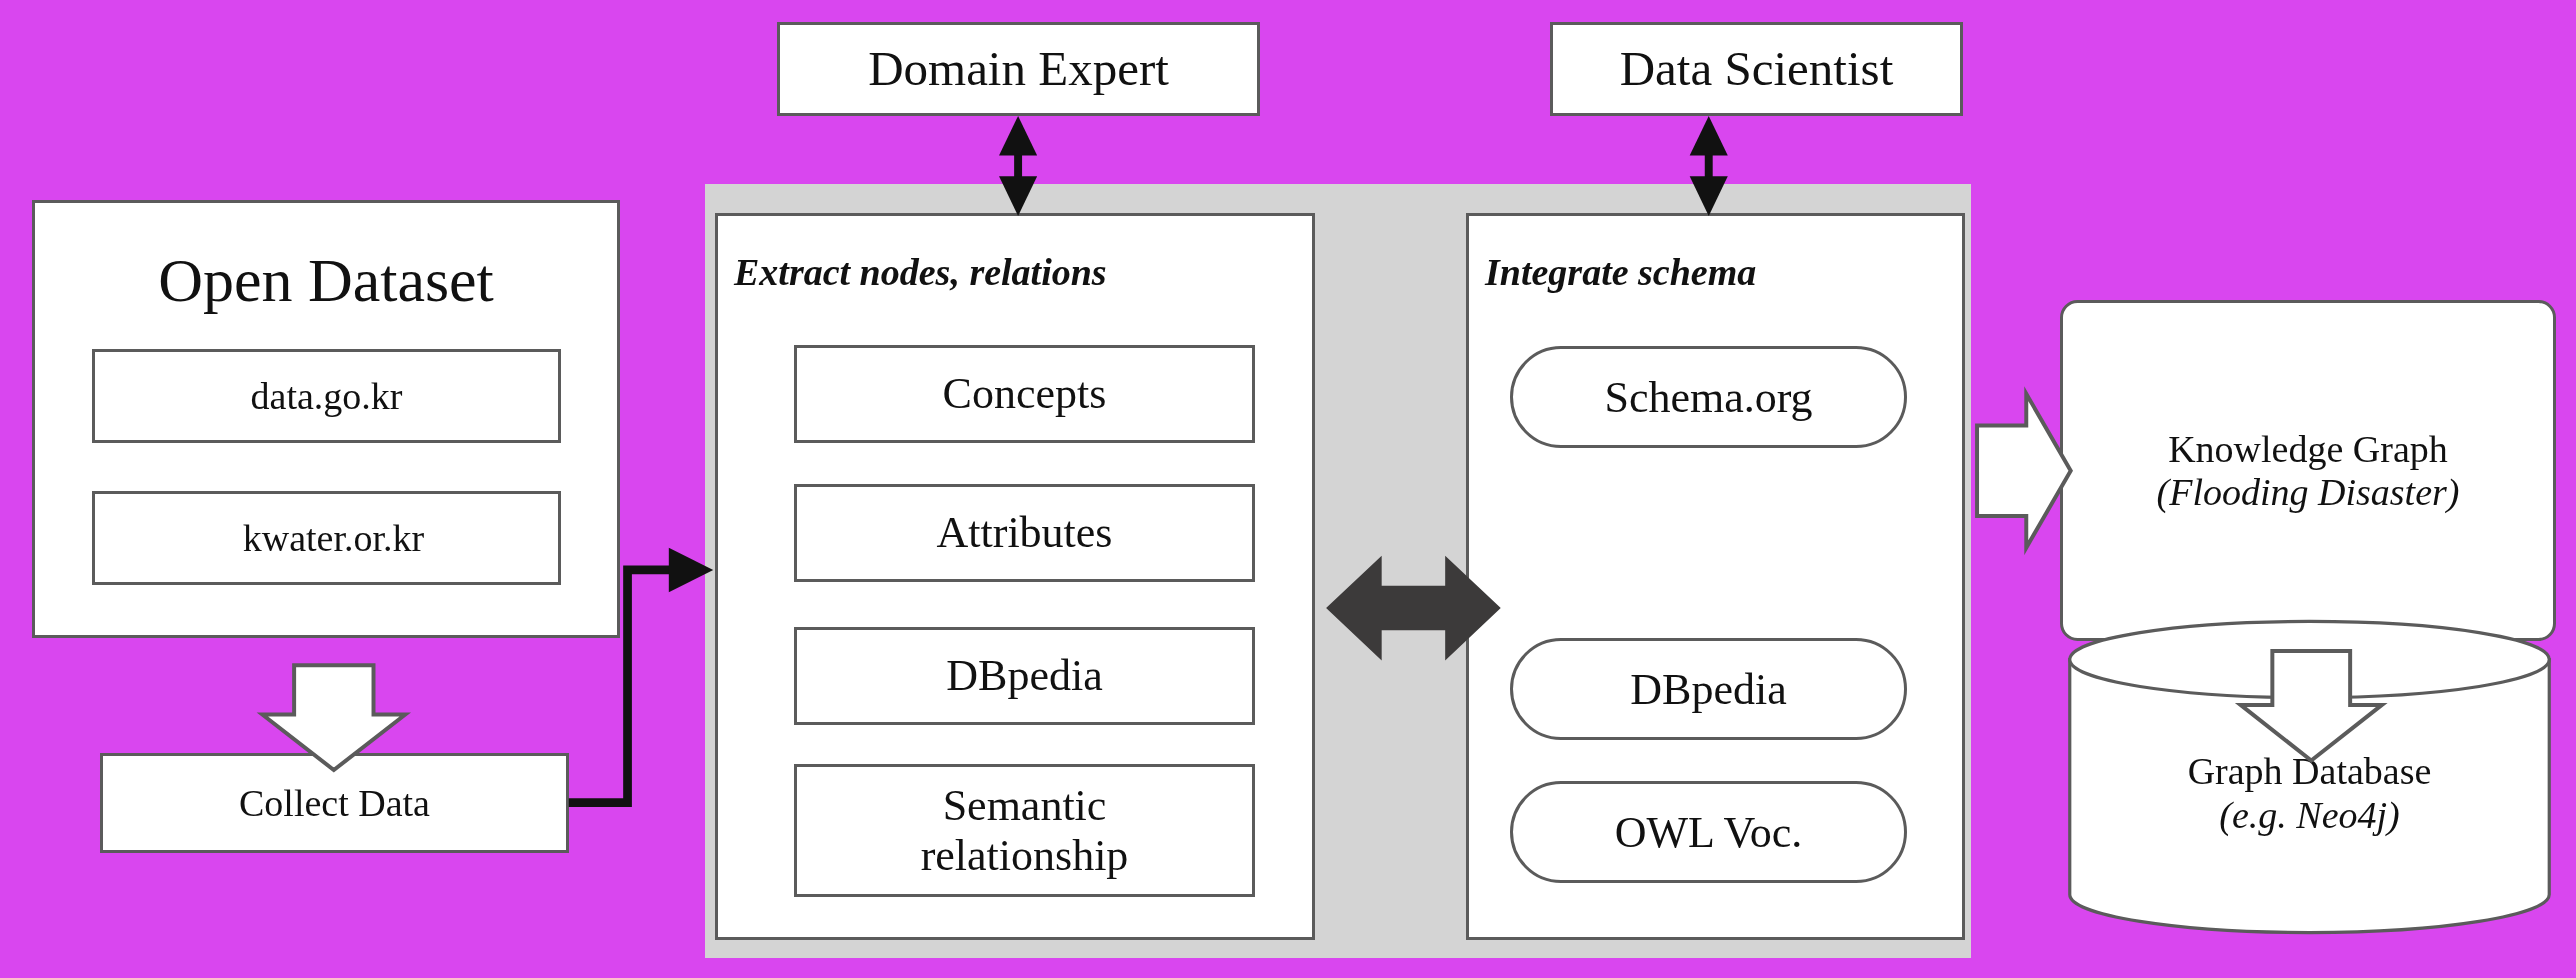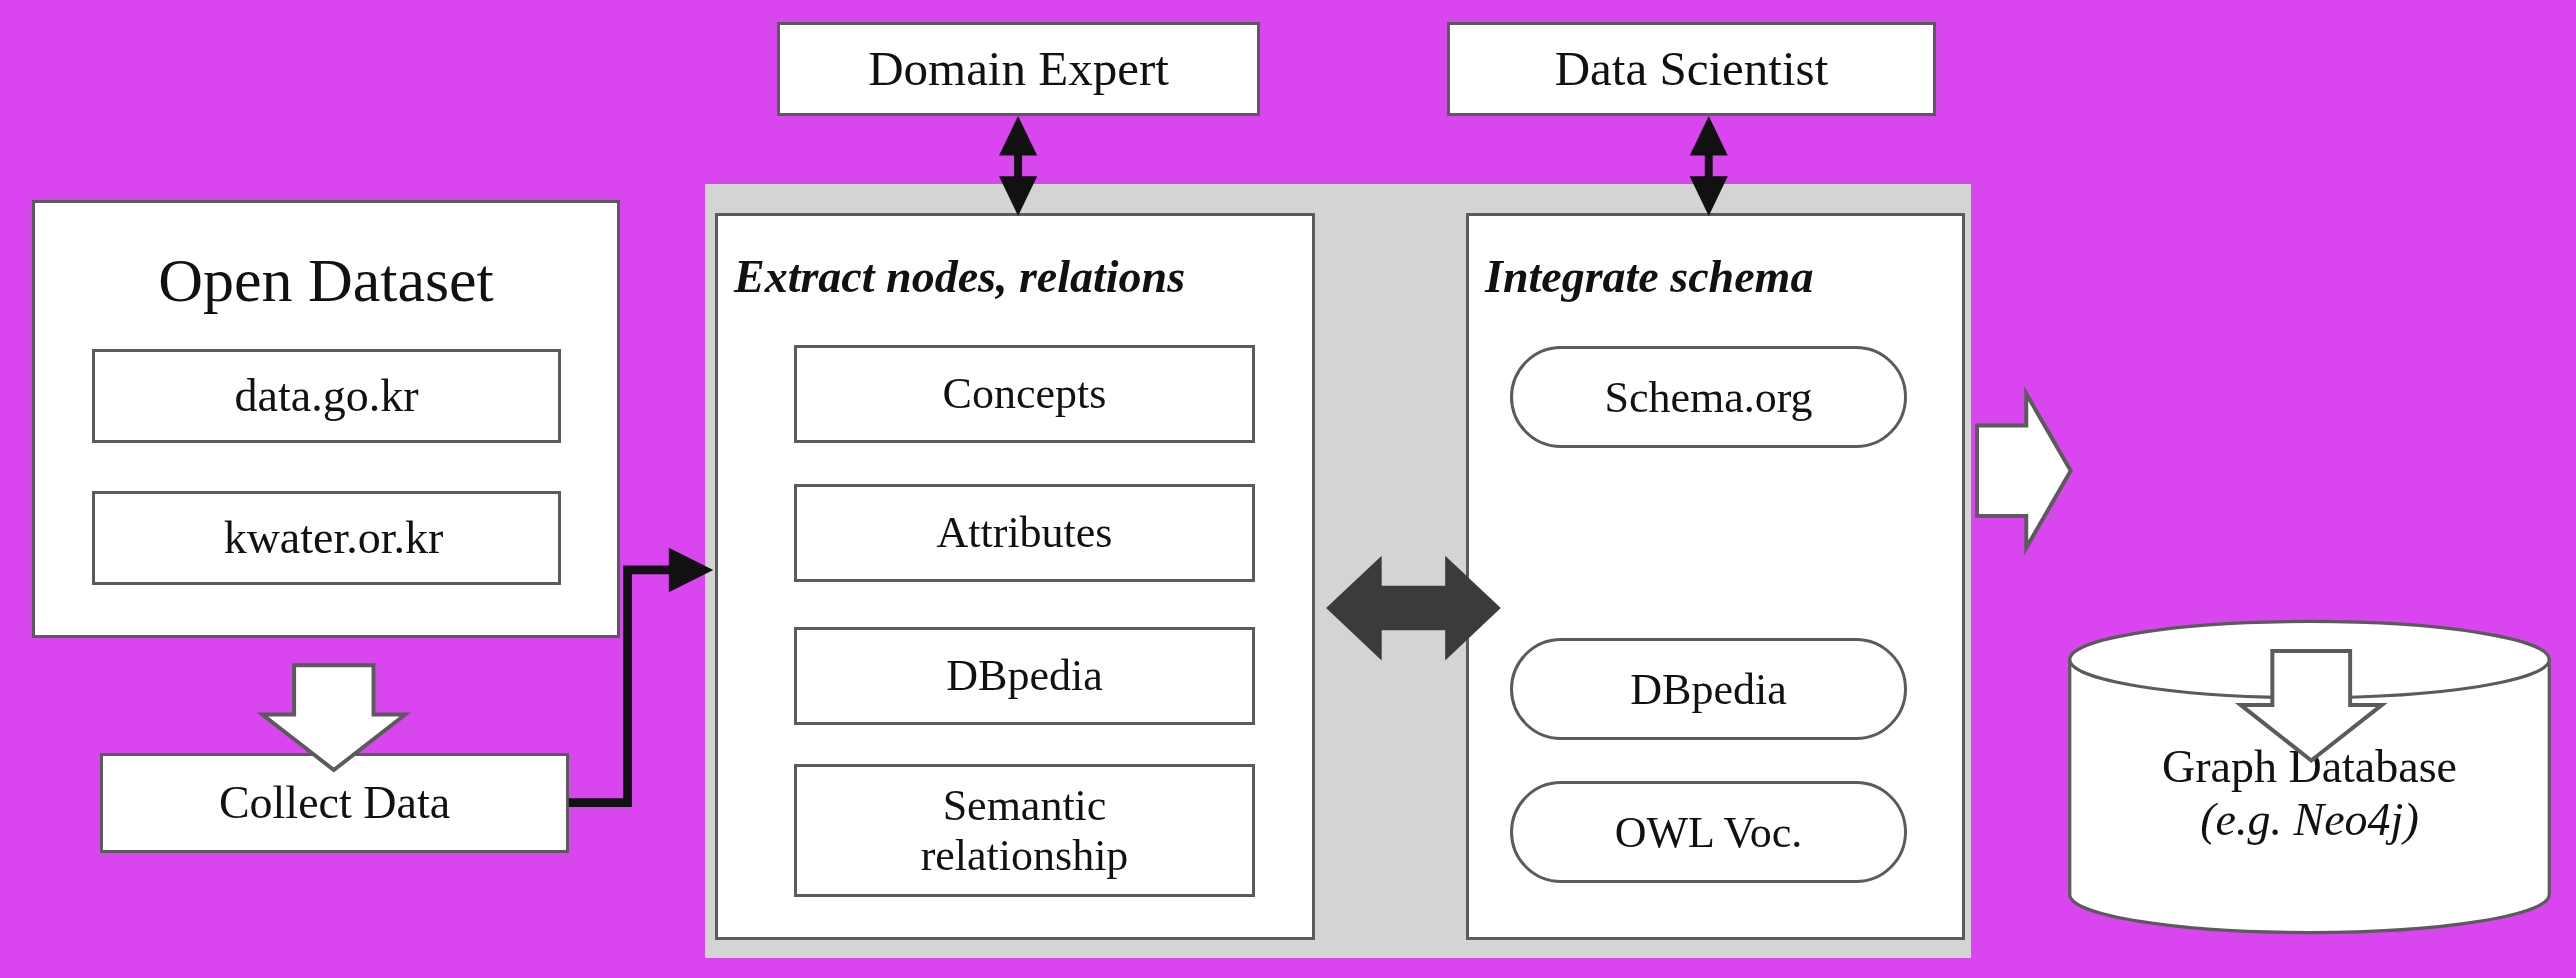--- a/index.html
+++ b/index.html
@@ -55,21 +55,21 @@
     font-weight: bold;
   }
   .lbl {
     display: block;
   }
   .lbl.it { font-style: italic; }
 
   
   .t-xxl { font-size: 62px; }
   .t-xl  { font-size: 49px; }
-  .t-lg  { font-size: 46px; }
+  .t-lg  { font-size: 38px; }
   .t-md  { font-size: 44px; }
 
   svg.overlay {
     position: absolute;
     left: 0;
     top: 0;
     width: 2576px;
     height: 978px;
     pointer-events: none;
   }
@@ -77,21 +77,21 @@
 </style>
 </head>
 <body>
 
 <div id="stage">
 
   <div class="box t-xl" style="left:777px; top:22px; width:483px; height:94px;">
     <span class="lbl">Domain Expert</span>
   </div>
 
-  <div class="box t-xl" style="left:1447px; top:22px; width:489px; height:94px;">
+  <div class="box t-xl" style="left:1550px; top:22px; width:413px; height:94px;">
     <span class="lbl">Data Scientist</span>
   </div>
 
   <div class="panel-gray" style="left:705px; top:184px; width:1266px; height:774px;"></div>
 
   <div class="box" style="left:32px; top:200px; width:588px; height:438px; display:block;">
     <div class="t-xxl" style="margin-top:43px; text-align:center;">Open Dataset</div>
   </div>
 
   <div class="box t-lg" style="left:92px; top:349px; width:469px; height:94px;">
@@ -137,20 +137,24 @@
 
 
   <div class="pill t-md" style="left:1510px; top:638px; width:397px; height:102px;">
     <span class="lbl">DBpedia</span>
   </div>
 
   <div class="pill t-md" style="left:1510px; top:781px; width:397px; height:102px;">
     <span class="lbl">OWL Voc.</span>
   </div>
 
+  <div class="box rounded" style="left:2060px; top:300px; width:496px; height:341px; flex-direction:column;">
+    <span class="lbl t-lg">Knowledge Graph</span>
+    <span class="lbl t-lg it">(Flooding Disaster)</span>
+  </div>
 
   <div style="position:absolute; left:2065px; top:618px; width:489px; height:318px;">
     <svg width="489" height="318" viewBox="0 0 616 400">
       <path d="M6,52 L6,348 A302,48 0 0 0 610,348 L610,52 Z" fill="#ffffff" stroke="#5b5b5b" stroke-width="4"></path>
       <ellipse cx="308" cy="52" rx="302" ry="48" fill="#ffffff" stroke="#5b5b5b" stroke-width="4"></ellipse>
     </svg>
     <div style="position:absolute; left:0; top:0; width:489px; height:318px;
                 display:flex; flex-direction:column; align-items:center; justify-content:center;
                 padding-top:32px; box-sizing:border-box;">
       <span class="lbl t-lg">Graph Database</span>

